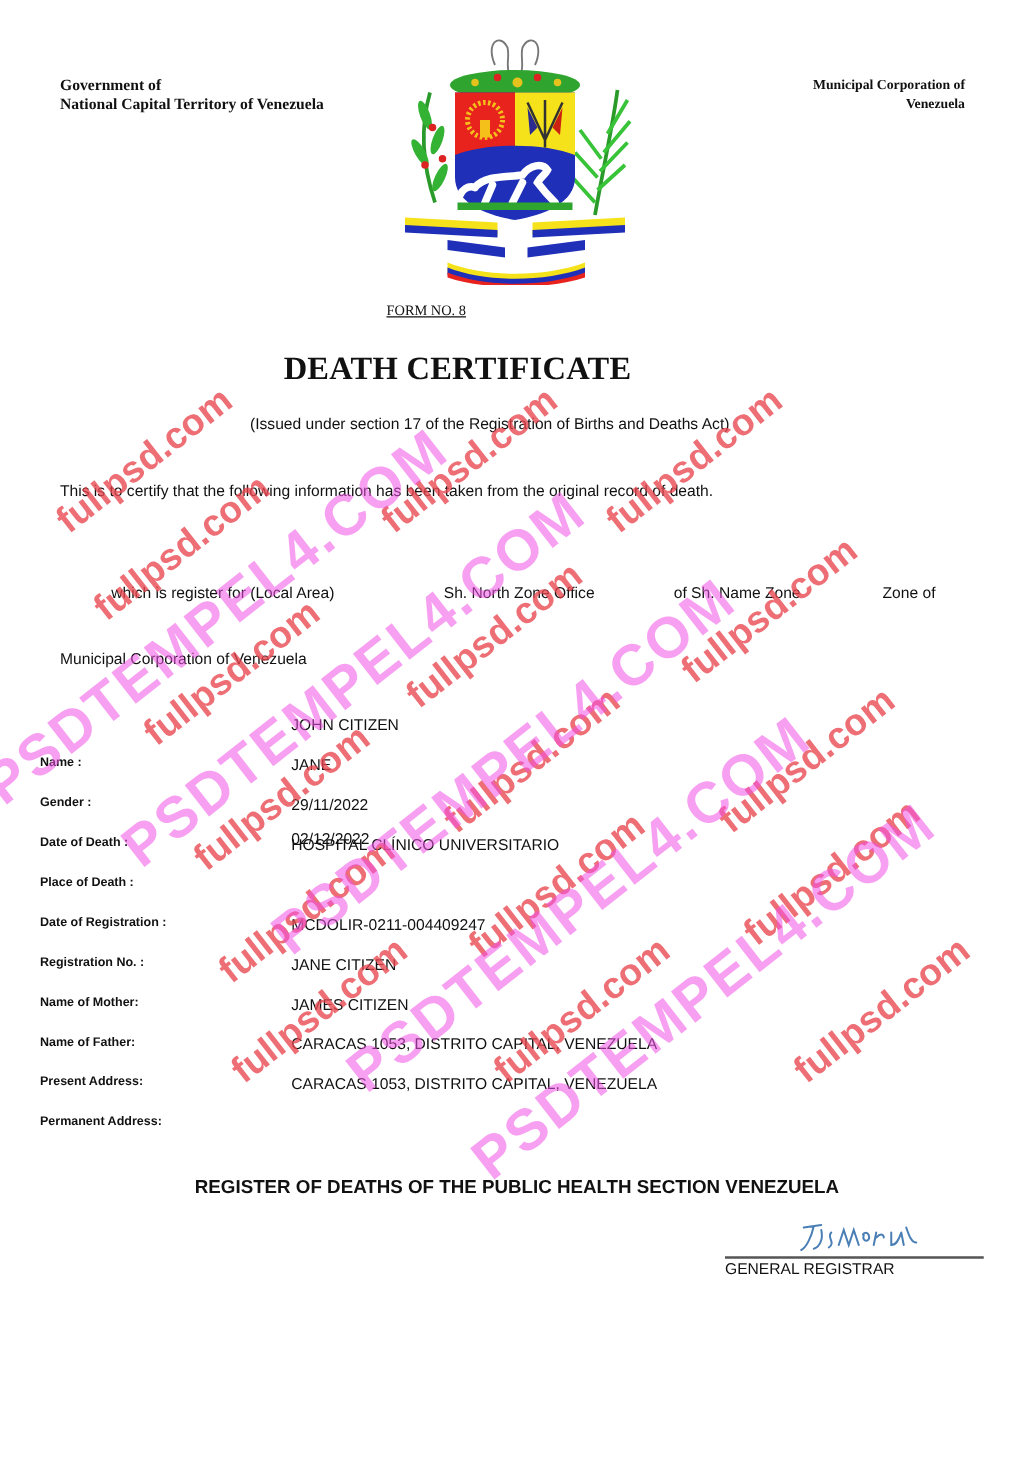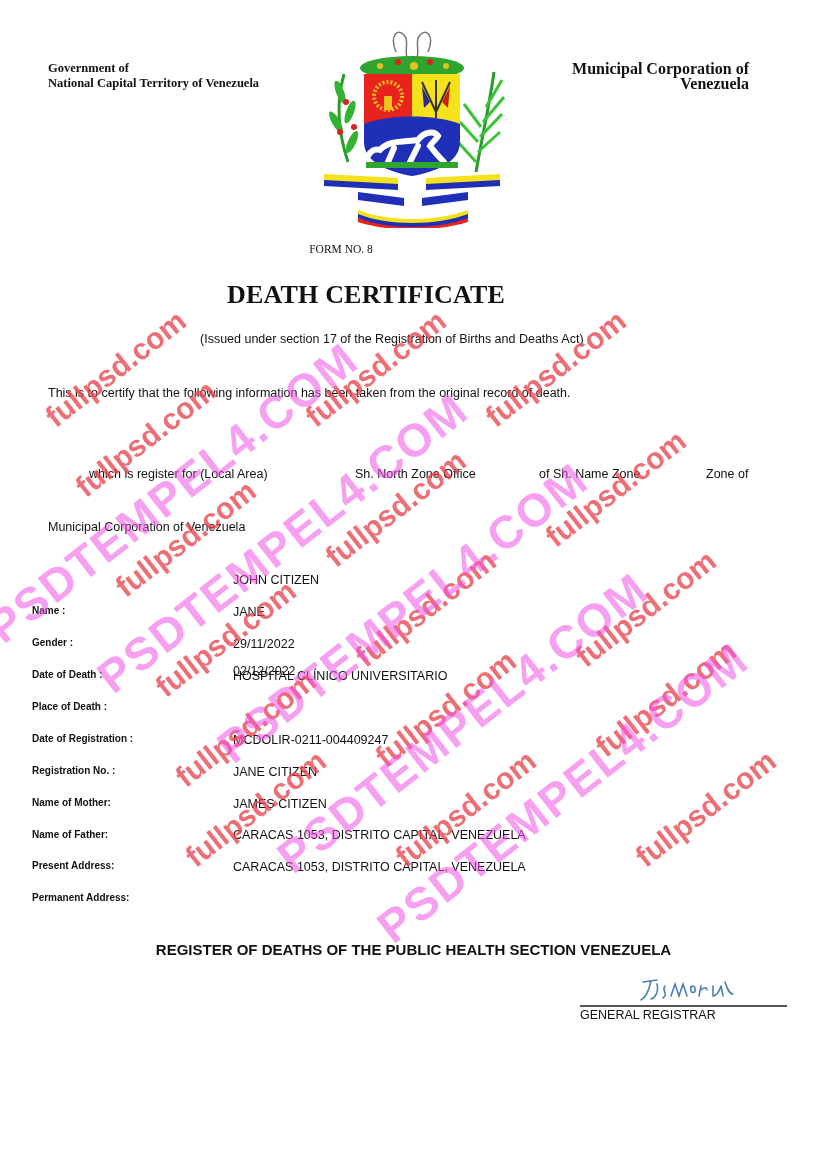--- a/index.html
+++ b/index.html
@@ -2,25 +2,25 @@
 <html><head>
   <meta charset="utf-8">
   <style>
     html, body { margin: 0; padding: 0; background: #ffffff; }
     body { width: 827px; height: 1169px; position: relative; overflow: hidden; color: #111; }
     .serif { font-family: "Liberation Serif", "DejaVu Serif", serif; }
     .sans { font-family: "Liberation Sans", "DejaVu Sans", sans-serif; }
     .abs { position: absolute; }
 
     .hdr-left { left: 48px; top: 61px; font-size: 12.5px; font-weight: bold; line-height: 15px; }
-    .hdr-right { right: 78px; top: 61px; font-size: 16px; font-weight: bold; line-height: 15px; text-align: right; }
+    .hdr-right { right: 55px; top: 61px; font-size: 11px; font-weight: bold; line-height: 15px; text-align: right; }
 
     .emblem { left: 318px; top: 22px; width: 188px; height: 206px; }
 
-    .form-no { left: 0; width: 682px; top: 243px; text-align: center; font-size: 11.5px; }
+    .form-no { left: 0; width: 682px; top: 243px; text-align: center; font-size: 11.5px; text-decoration: underline; }
     .title { left: 0; width: 732px; top: 280px; text-align: center; font-size: 26px; font-weight: bold; letter-spacing: 0.2px; }
     .subtitle { left: 200px; top: 332px; font-size: 12.5px; }
 
     .para { left: 48px; font-size: 12.5px; }
     .p1 { top: 386px; }
     .p2 { top: 467px; width: 740px; }
     .p2 span { position: absolute; top: 0; white-space: nowrap; margin-left: 41px; }
     .p3 { top: 520px; }
 
     .field-label { left: 32px; font-size: 10px; font-weight: bold; margin-top: 32px; }

